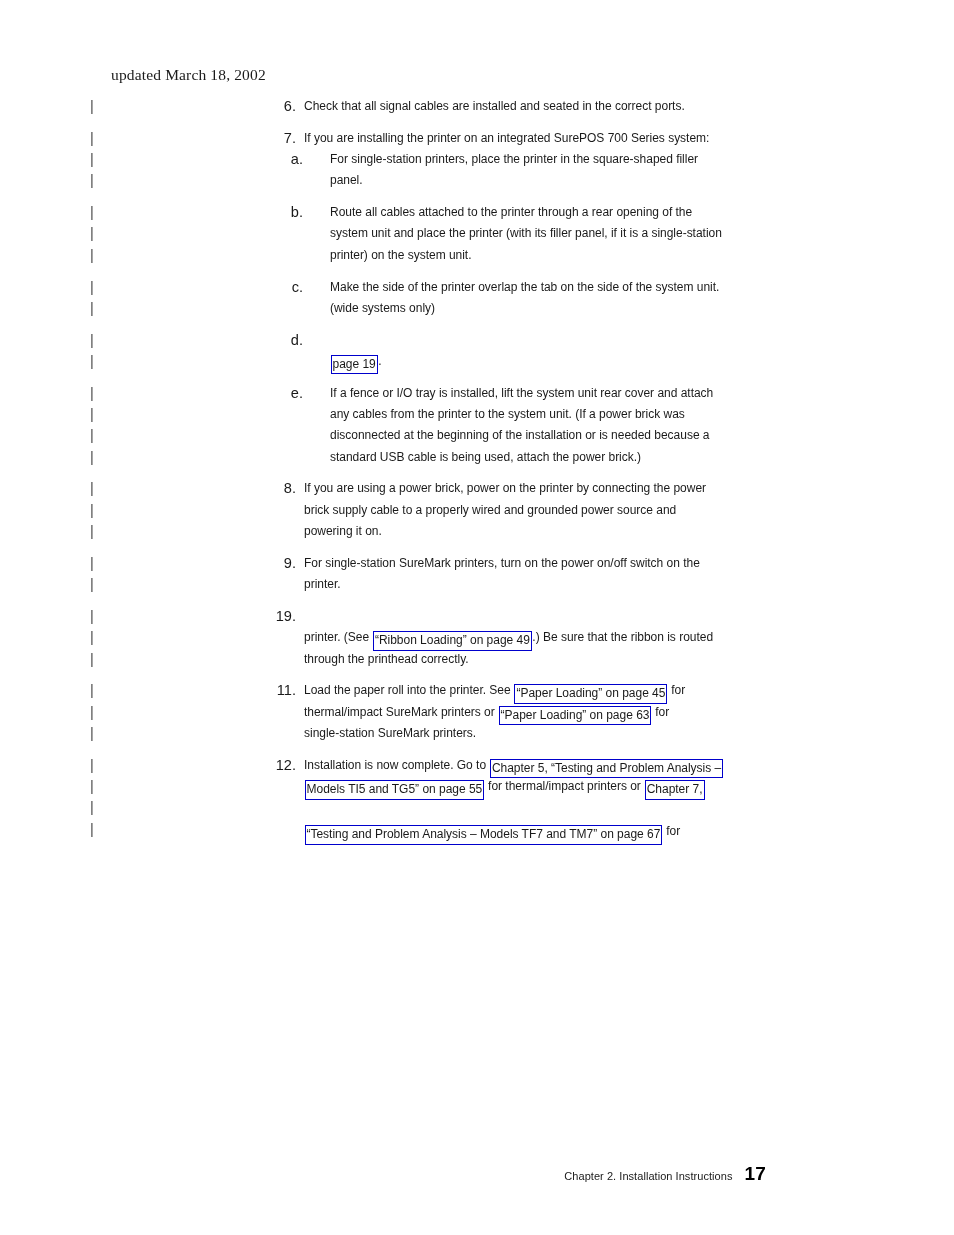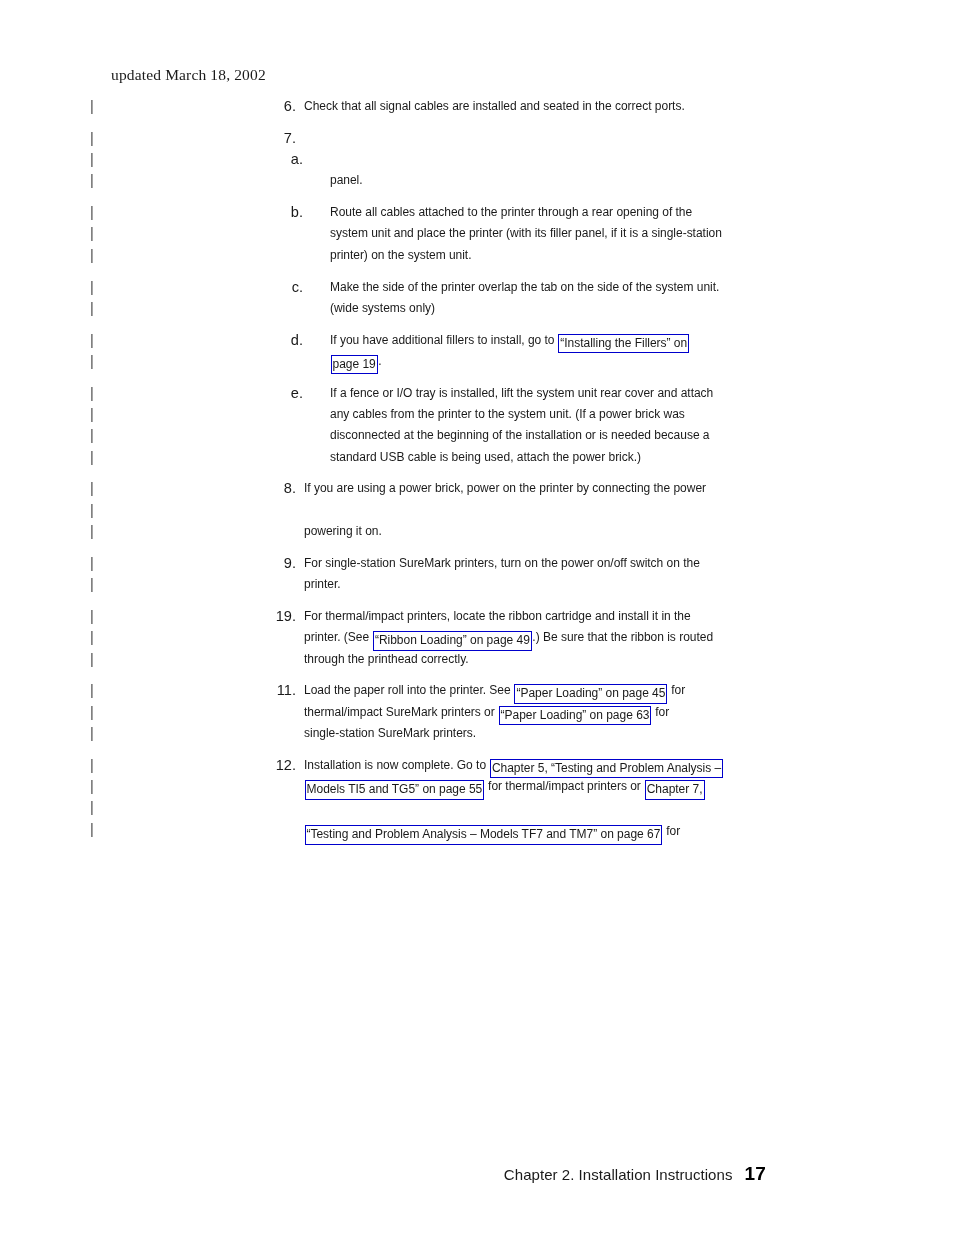--- a/index.html
+++ b/index.html
@@ -105,21 +105,21 @@
 
   
   .doc-footer {
     position: absolute;
     right: 98px;
     top: 1163px;
     white-space: nowrap;
     line-height: 22px;
   }
   .footer-chapter {
-    font-size: 15px;
+    font-size: 11px;
     color: #1a1a1a;
     letter-spacing: 0.05px;
   }
   .footer-pageno {
     font-size: 19px;
     font-weight: bold;
     color: #000000;
     margin-left: 12px;
     letter-spacing: 0.2px;
   }
@@ -133,24 +133,26 @@
 
   <div class="body-block" id="body-block">
       <div class="line-row">
         <span class="change-bar">|</span>
         <span class="marker lvl1">6.</span>
         <span class="line-text lvl1"><span>Check that all signal cables are installed and seated in the correct ports.</span></span>
       </div>
       <div class="line-row gap-before">
         <span class="change-bar">|</span>
         <span class="marker lvl1">7.</span>
+        <span class="line-text lvl1"><span>If you are installing the printer on an integrated SurePOS 700 Series system:</span></span>
       </div>
       <div class="line-row">
         <span class="change-bar">|</span>
         <span class="marker lvl2">a.</span>
+        <span class="line-text lvl2"><span>For single-station printers, place the printer in the square-shaped filler</span></span>
       </div>
       <div class="line-row">
         <span class="change-bar">|</span>
         <span class="line-text lvl2"><span>panel.</span></span>
       </div>
       <div class="line-row gap-before">
         <span class="change-bar">|</span>
         <span class="marker lvl2">b.</span>
         <span class="line-text lvl2"><span>Route all cables attached to the printer through a rear opening of the</span></span>
       </div>
@@ -167,21 +169,20 @@
         <span class="marker lvl2">c.</span>
         <span class="line-text lvl2"><span>Make the side of the printer overlap the tab on the side of the system unit.</span></span>
       </div>
       <div class="line-row">
         <span class="change-bar">|</span>
         <span class="line-text lvl2"><span>(wide systems only)</span></span>
       </div>
       <div class="line-row gap-before">
         <span class="change-bar">|</span>
         <span class="marker lvl2">d.</span>
-        <span class="line-text lvl2"><span>If you have additional fillers to install, go to </span><a class="xref" href="#" style="border-color: rgb(0, 0, 204);">“Installing the Fillers” on</a></span>
       </div>
       <div class="line-row">
         <span class="change-bar">|</span>
         <span class="line-text lvl2"><a class="xref" href="#" style="border-color: rgb(0, 0, 204);">page 19</a><span>.</span></span>
       </div>
       <div class="line-row gap-before">
         <span class="change-bar">|</span>
         <span class="marker lvl2">e.</span>
         <span class="line-text lvl2"><span>If a fence or I/O tray is installed, lift the system unit rear cover and attach</span></span>
       </div>
@@ -197,38 +198,38 @@
         <span class="change-bar">|</span>
         <span class="line-text lvl2"><span>standard USB cable is being used, attach the power brick.)</span></span>
       </div>
       <div class="line-row gap-before">
         <span class="change-bar">|</span>
         <span class="marker lvl1">8.</span>
         <span class="line-text lvl1"><span>If you are using a power brick, power on the printer by connecting the power</span></span>
       </div>
       <div class="line-row">
         <span class="change-bar">|</span>
+        <span class="line-text lvl1"><span>brick supply cable to a properly wired and grounded power source and</span></span>
       </div>
       <div class="line-row">
         <span class="change-bar">|</span>
         <span class="line-text lvl1"><span>powering it on.</span></span>
       </div>
       <div class="line-row gap-before">
         <span class="change-bar">|</span>
         <span class="marker lvl1">9.</span>
         <span class="line-text lvl1"><span>For single-station SureMark printers, turn on the power on/off switch on the</span></span>
       </div>
       <div class="line-row">
         <span class="change-bar">|</span>
         <span class="line-text lvl1"><span>printer.</span></span>
       </div>
       <div class="line-row gap-before">
         <span class="change-bar">|</span>
         <span class="marker lvl1">19.</span>
-        <span class="line-text lvl1"><span>For thermal/impact printers, locate the ribbon cartridge and install it in the</span></span>
       </div>
       <div class="line-row">
         <span class="change-bar">|</span>
         <span class="line-text lvl1"><span>printer. (See </span><a class="xref" href="#" style="border-color: rgb(0, 0, 204);">“Ribbon Loading” on page 49</a><span>.) Be sure that the ribbon is routed</span></span>
       </div>
       <div class="line-row">
         <span class="change-bar">|</span>
         <span class="line-text lvl1"><span>through the printhead correctly.</span></span>
       </div>
       <div class="line-row gap-before">

